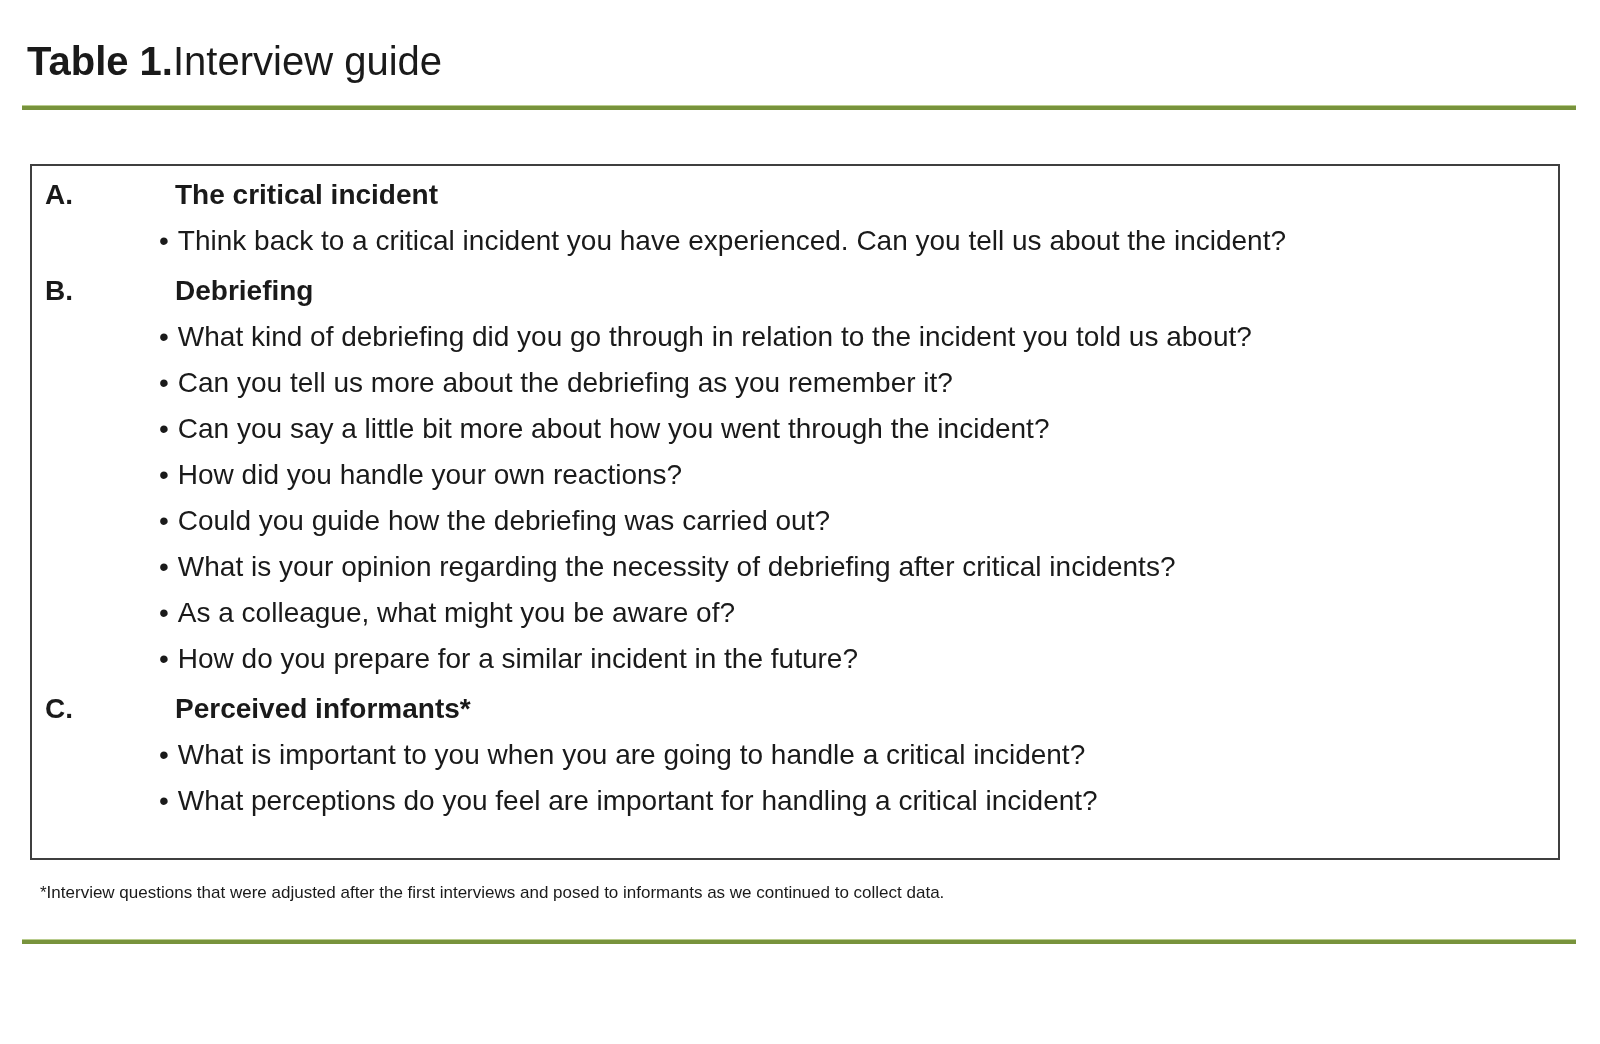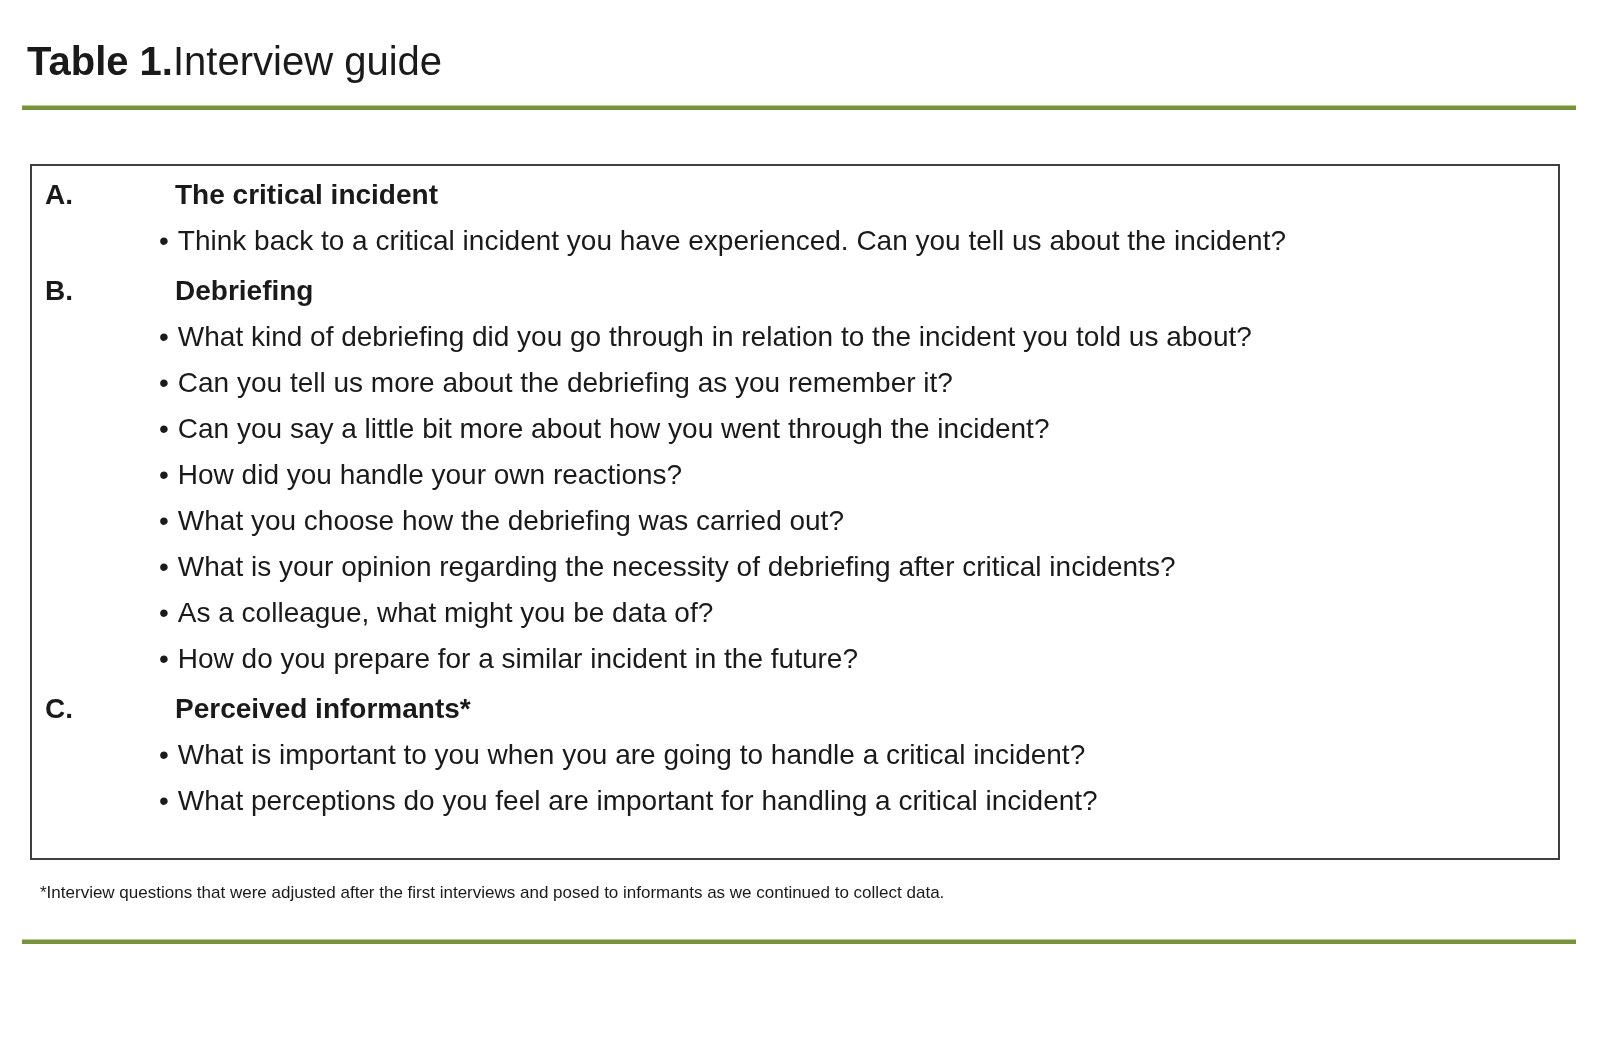--- a/index.html
+++ b/index.html
@@ -107,29 +107,29 @@
       <div class="item">
         <span class="bullet">•</span>
         <span class="item-text">Can you say a little bit more about how you went through the incident?</span>
       </div>
       <div class="item">
         <span class="bullet">•</span>
         <span class="item-text">How did you handle your own reactions?</span>
       </div>
       <div class="item">
         <span class="bullet">•</span>
-        <span class="item-text">What you choose how the debriefing was carried out?</span>
+        <span class="item-text">Could you guide how the debriefing was carried out?</span>
       </div>
       <div class="item">
         <span class="bullet">•</span>
         <span class="item-text">What is your opinion regarding the necessity of debriefing after critical incidents?</span>
       </div>
       <div class="item">
         <span class="bullet">•</span>
-        <span class="item-text">As a colleague, what might you be data of?</span>
+        <span class="item-text">As a colleague, what might you be aware of?</span>
       </div>
       <div class="item">
         <span class="bullet">•</span>
         <span class="item-text">How do you prepare for a similar incident in the future?</span>
       </div>
     </div>
 
     <div class="section">
       <div class="section-header">
         <span class="letter">C.</span>

